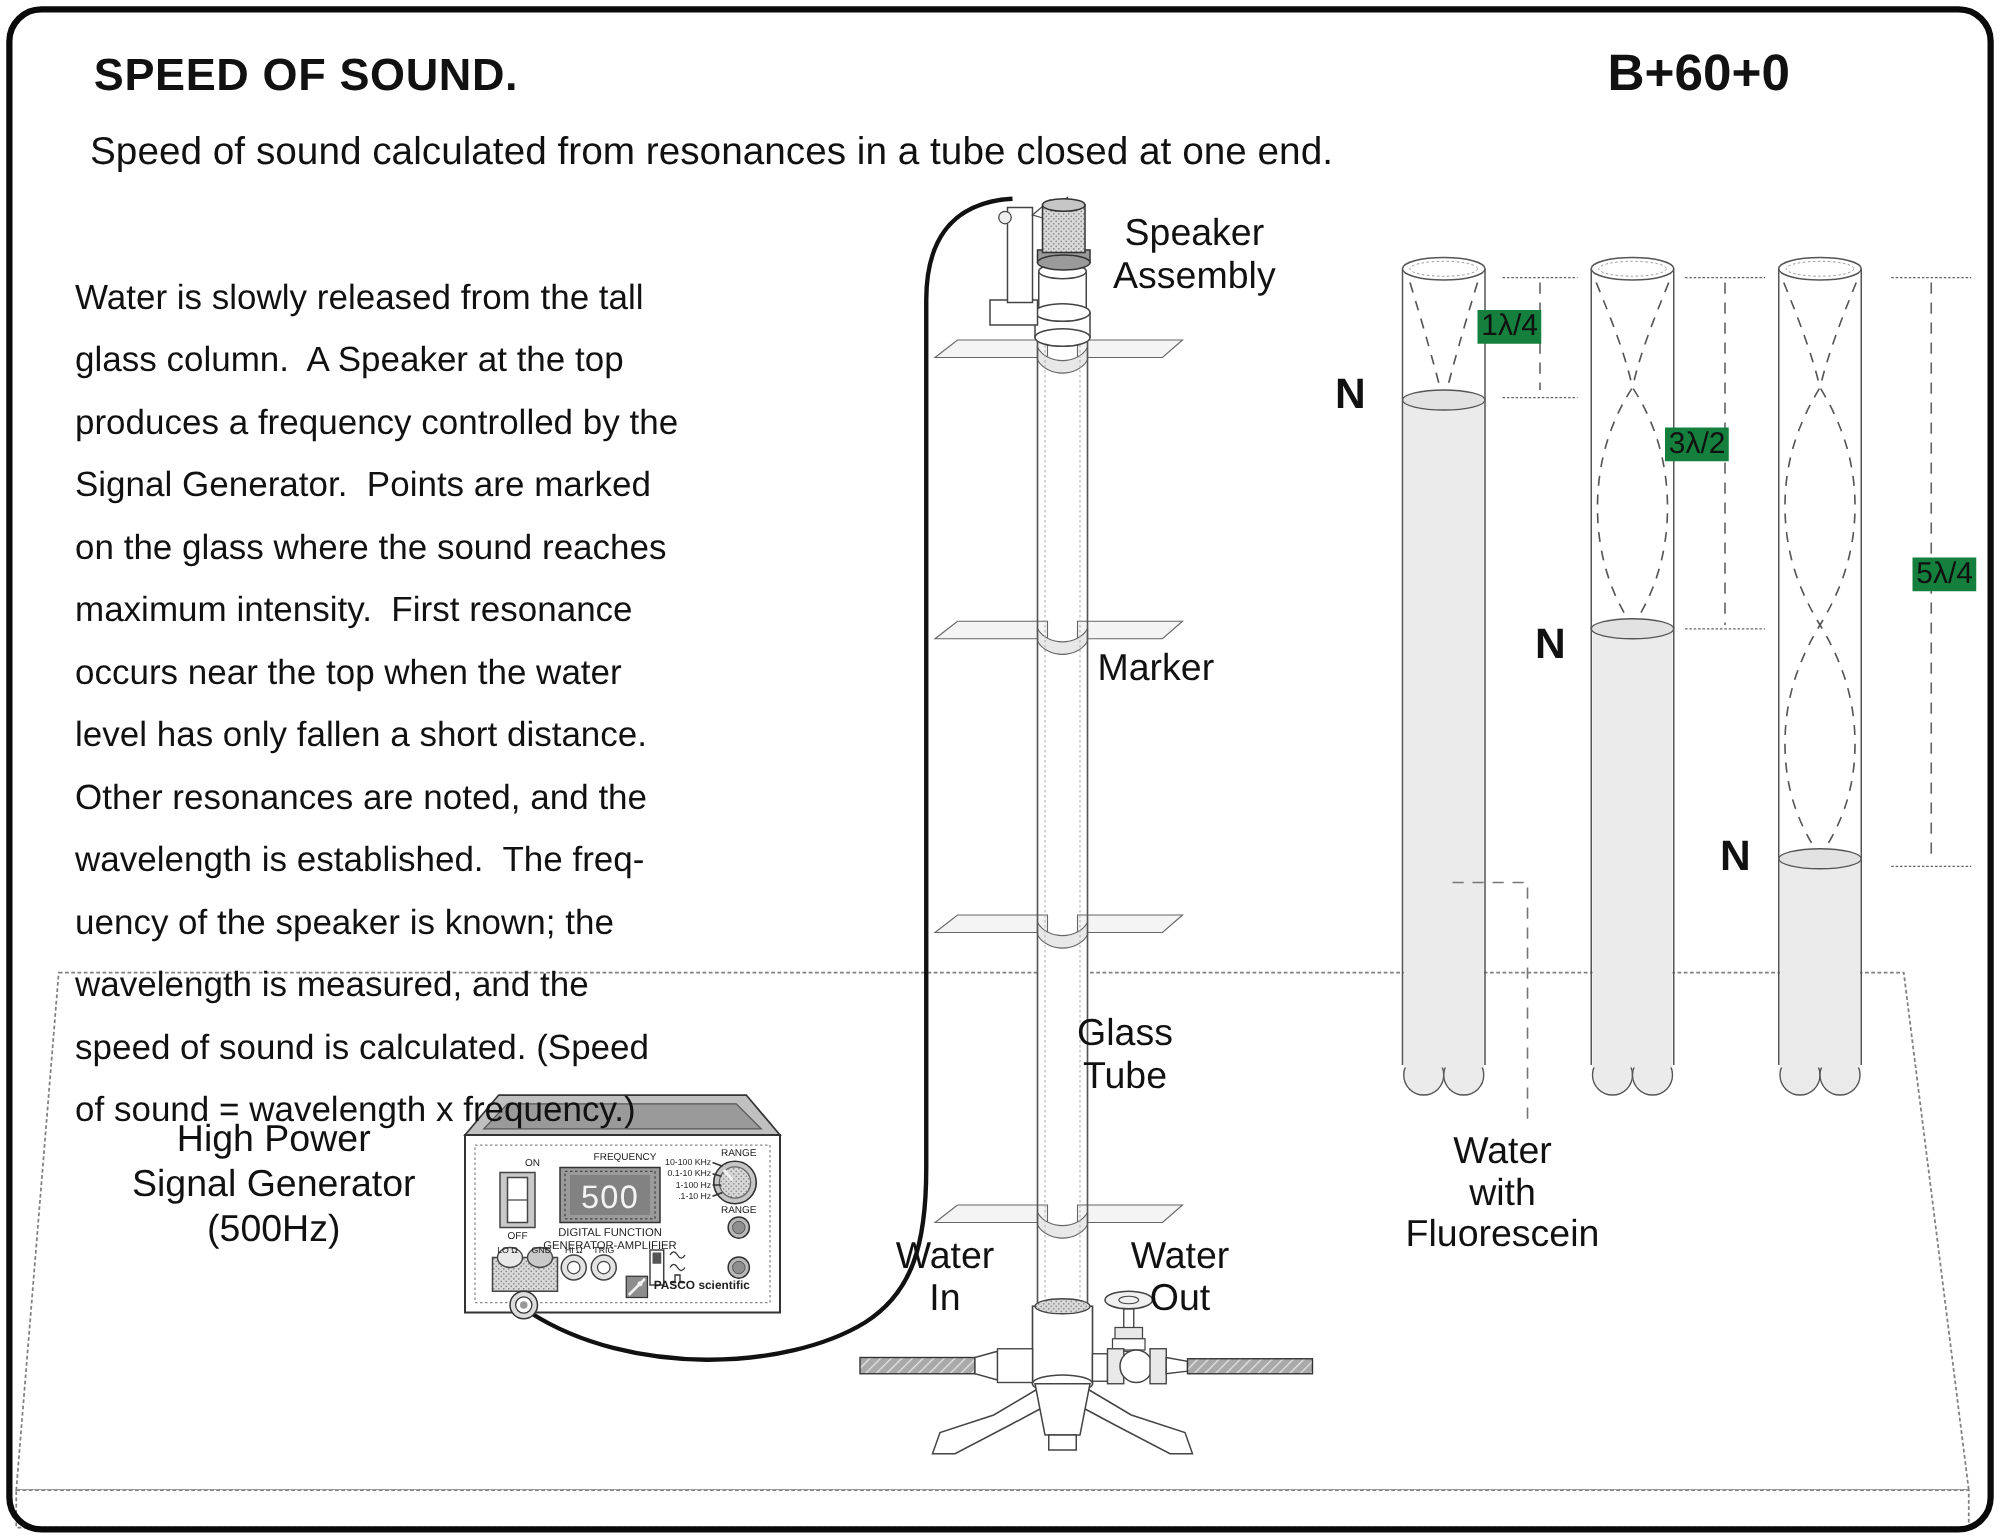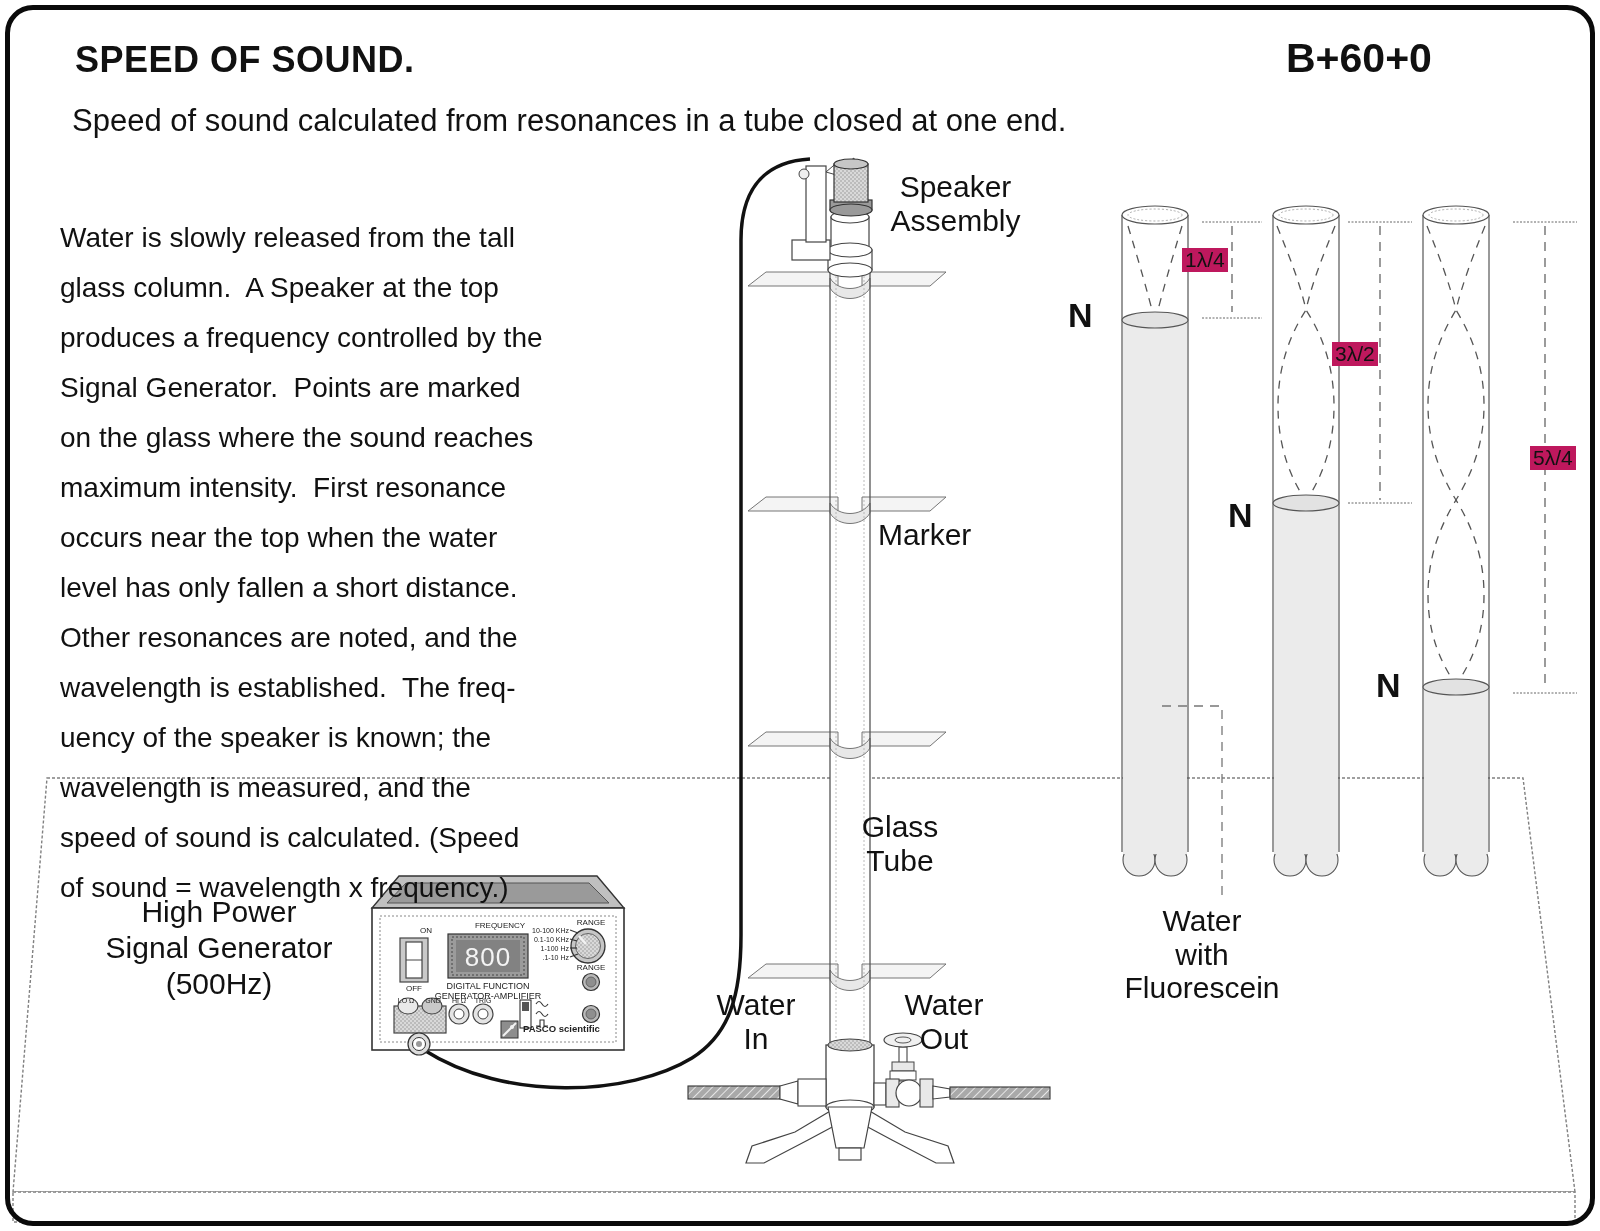--- a/index.html
+++ b/index.html
@@ -9,21 +9,21 @@
   svg{position:absolute;left:0;top:0;}
   .lbl{position:absolute;color:#111;white-space:pre-line;line-height:1.12;}
   .c{text-align:center;}
   .r{text-align:right;}
   .title{font-size:36px;font-weight:bold;letter-spacing:.5px;}
   .code{font-size:41px;font-weight:bold;}
   .subtitle{font-size:31px;text-align:center;}
   .para{font-size:28px;line-height:50px;white-space:pre-wrap;}
   .dlabel{font-size:30px;}
   .nlabel{font-size:34px;font-weight:700;}
-  .dim{font-size:21px;background:#be185d;padding:0 3px;}
+  .dim{font-size:24px;background:#15803d;padding:0 3px;}
   .genlabel{font-size:30px;line-height:1.2;}
   .tiny{font-size:8px;color:#222;}
   .tiny7{font-size:7px;color:#222;}
   .freqval{font-size:26px;color:#f4f4f4;letter-spacing:1px;}
 </style>
 </head>
 <body>
 
 <div id="page">
 
@@ -299,21 +299,21 @@
 
   <div class="lbl nlabel" style="left:1068px;top:296px;">N</div>
   <div class="lbl nlabel" style="left:1228px;top:496px;">N</div>
   <div class="lbl nlabel" style="left:1376px;top:666px;">N</div>
 
   <div class="lbl dim c" style="left:1182px;top:248px;">1λ/4</div>
   <div class="lbl dim c" style="left:1332px;top:342px;">3λ/2</div>
   <div class="lbl dim c" style="left:1530px;top:446px;">5λ/4</div>
 
   <div class="lbl tiny c" style="left:450px;top:922px;width:100px;">FREQUENCY</div>
-  <div class="lbl freqval c" style="left:448px;top:943px;width:80px;">800</div>
+  <div class="lbl freqval c" style="left:448px;top:943px;width:80px;">500</div>
   <div class="lbl tiny c" style="left:406px;top:927px;width:40px;">ON</div>
   <div class="lbl tiny c" style="left:394px;top:985px;width:40px;">OFF</div>
   <div class="lbl tiny c" style="left:428px;top:981px;width:120px;font-size:9px;">DIGITAL FUNCTION</div>
   <div class="lbl tiny c" style="left:428px;top:991px;width:120px;font-size:9px;">GENERATOR-AMPLIFIER</div>
   <div class="lbl tiny c" style="left:561px;top:919px;width:60px;">RANGE</div>
   <div class="lbl tiny c" style="left:561px;top:964px;width:60px;">RANGE</div>
   <div class="lbl tiny7 r" style="left:489px;top:927px;width:80px;">10-100 KHz</div>
   <div class="lbl tiny7 r" style="left:489px;top:936px;width:80px;">0.1-10 KHz</div>
   <div class="lbl tiny7 r" style="left:489px;top:945px;width:80px;">1-100 Hz</div>
   <div class="lbl tiny7 r" style="left:489px;top:954px;width:80px;">.1-10 Hz</div>

